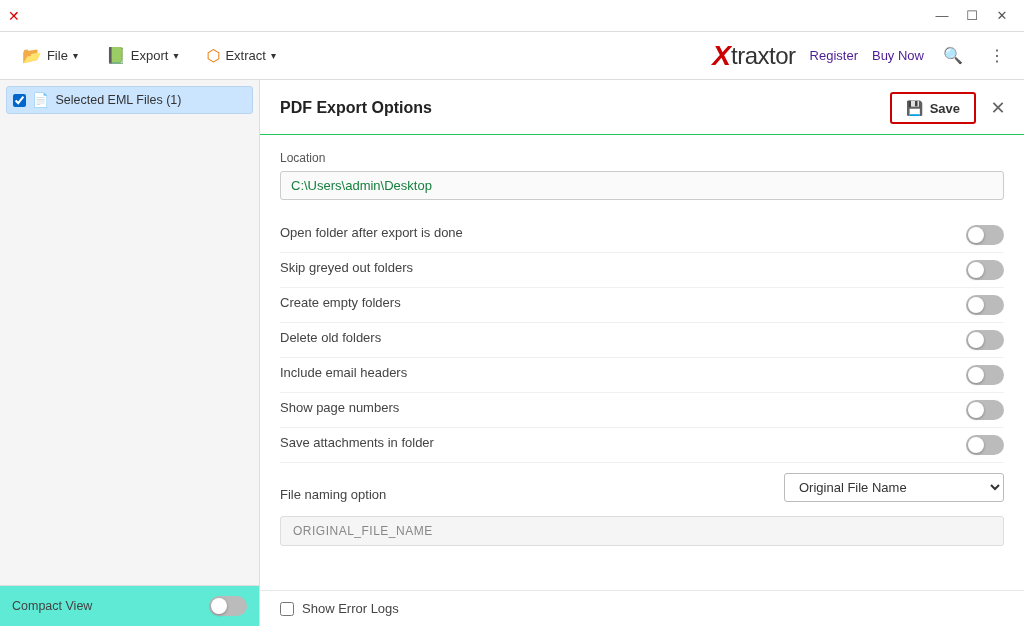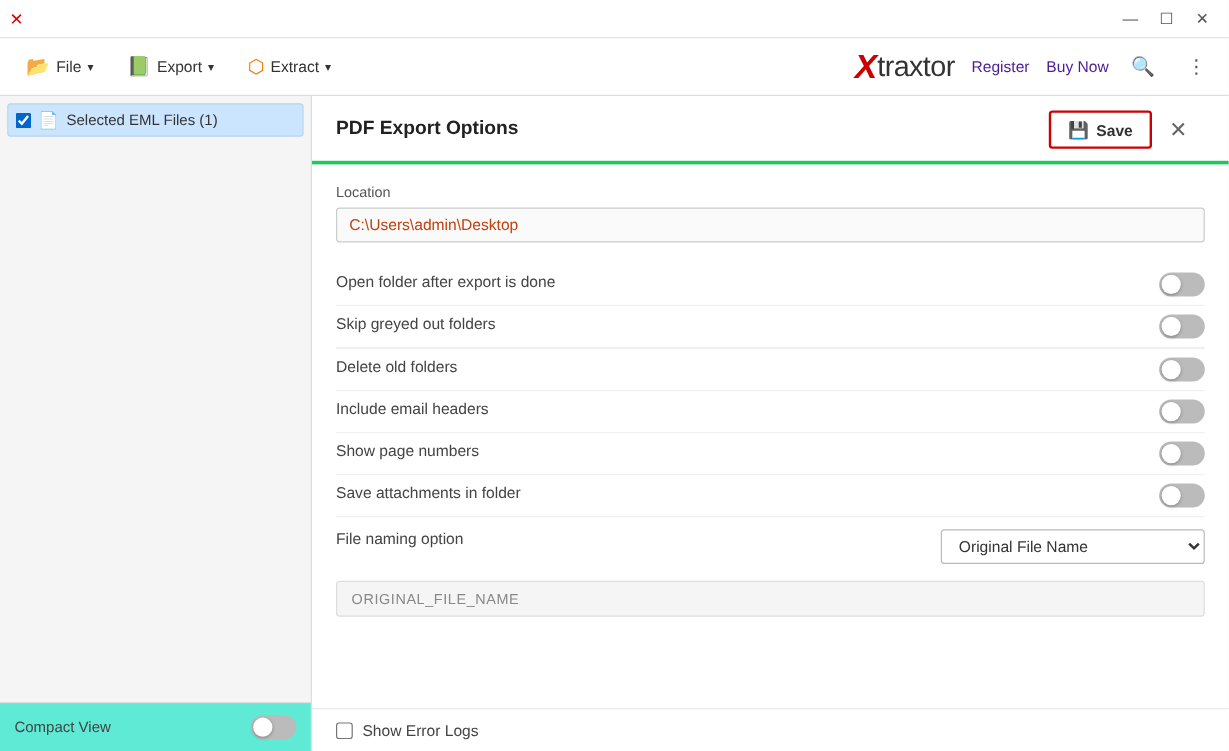--- a/index.html
+++ b/index.html
@@ -123,22 +123,22 @@
       background: #ffffff;
       display: flex;
       flex-direction: column;
     }
 
     
     .dialog-header {
       display: flex;
       align-items: center;
       justify-content: space-between;
-      padding: 12px 28px 10px 20px;
-      border-bottom: 3px solid #22c55e;
+      padding: 12px 12px 10px 20px;
+      border-bottom: 1px solid #22c55e;
     }
     .dialog-title { font-size: 16px; font-weight: 600; color: #222; }
     .save-btn {
       display: flex; align-items: center; gap: 6px;
       padding: 6px 14px;
       background: #ffffff;
       border: 2px solid #cc0000;
       border-radius: 3px;
       cursor: pointer;
       font-size: 13px; font-weight: 600; color: #333;
@@ -158,21 +158,21 @@
 
     
     .section-label { font-size: 12px; color: #555; margin-bottom: 6px; }
     .location-row { display: flex; gap: 8px; align-items: center; margin-bottom: 18px; }
     .location-input {
       flex: 1;
       padding: 6px 10px;
       border: 1px solid #ccc;
       border-radius: 3px;
       font-size: 13px;
-      color: #c2410c;
+      color: #15803d;
       background: #fafafa;
     }
     .browse-btn {
       padding: 6px 18px;
       background: #0066cc;
       color: white;
       border: 2px solid #cc0000;
       border-radius: 3px;
       cursor: pointer;
       font-size: 13px;
@@ -182,21 +182,21 @@
     
     .option-row {
       display: flex; align-items: flex-start; justify-content: space-between;
       padding: 7px 0;
       border-bottom: none;
     }
     .option-label { font-size: 13px; color: #444; }
 
     
     .file-naming-row {
-      display: flex; align-items: flex-start; justify-content: space-between;
+      display: flex; align-items: flex-end; justify-content: space-between;
       padding: 8px 0;
       margin-top: 2px;
     }
     .file-naming-select {
       padding: 5px 30px 5px 10px;
       border: 1px solid #bbb;
       border-radius: 3px;
       font-size: 13px;
       color: #333;
       background: white;
@@ -320,20 +320,26 @@
           </div>
         </div>
         <hr class="options-divider">
         <div class="option-row">
           <span class="option-label">Skip greyed out folders</span>
           <div class="toggle-switch off">
             <div class="toggle-knob"></div>
           </div>
         </div>
         <hr class="options-divider">
+        <div class="option-row">
+          <span class="option-label">Create empty folders</span>
+          <div class="toggle-switch off">
+            <div class="toggle-knob"></div>
+          </div>
+        </div>
         <hr class="options-divider">
         <div class="option-row">
           <span class="option-label">Delete old folders</span>
           <div class="toggle-switch off">
             <div class="toggle-knob"></div>
           </div>
         </div>
         <hr class="options-divider">
         <div class="option-row">
           <span class="option-label">Include email headers</span>

